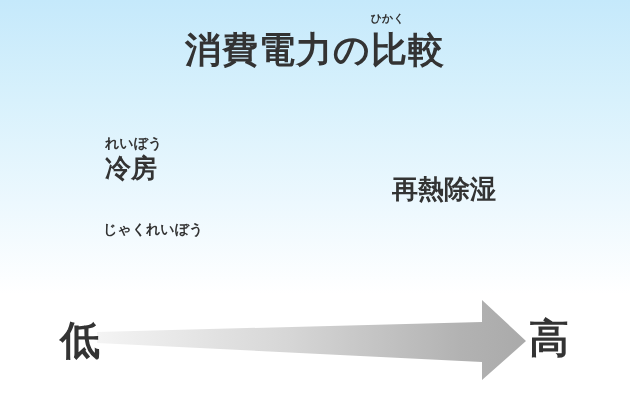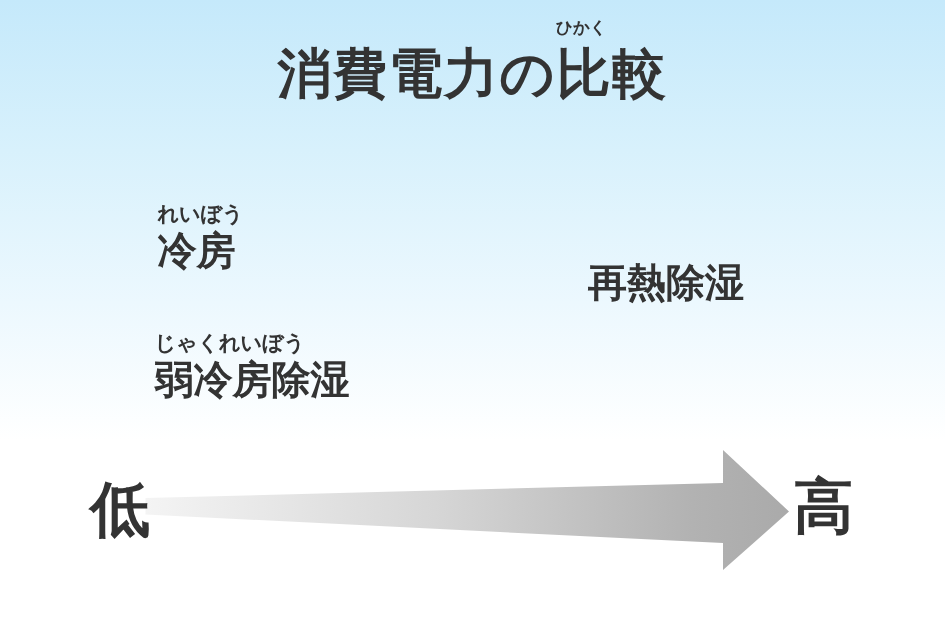--- a/index.html
+++ b/index.html
@@ -97,21 +97,20 @@
   <div class="furigana">れいぼう</div>
   <div class="label-main">冷房</div>
 </div>
 
 <div class="label-group label-reheat">
   <div class="label-main">再熱除湿</div>
 </div>
 
 <div class="label-group label-weak-cooling">
   <div class="furigana">じゃくれいぼう</div>
-  <div class="label-main">弱冷房除湿</div>
 </div>
 
 <svg class="arrow-svg" viewBox="0 0 434 84" aria-hidden="true">
   <defs>
     <linearGradient id="arrowGrad" x1="0" y1="0" x2="1" y2="0">
       <stop offset="0%" stop-color="#f4f4f4"></stop>
       <stop offset="45%" stop-color="#d6d6d6"></stop>
       <stop offset="85%" stop-color="#b2b2b2"></stop>
       <stop offset="100%" stop-color="#aaaaaa"></stop>
     </linearGradient>

